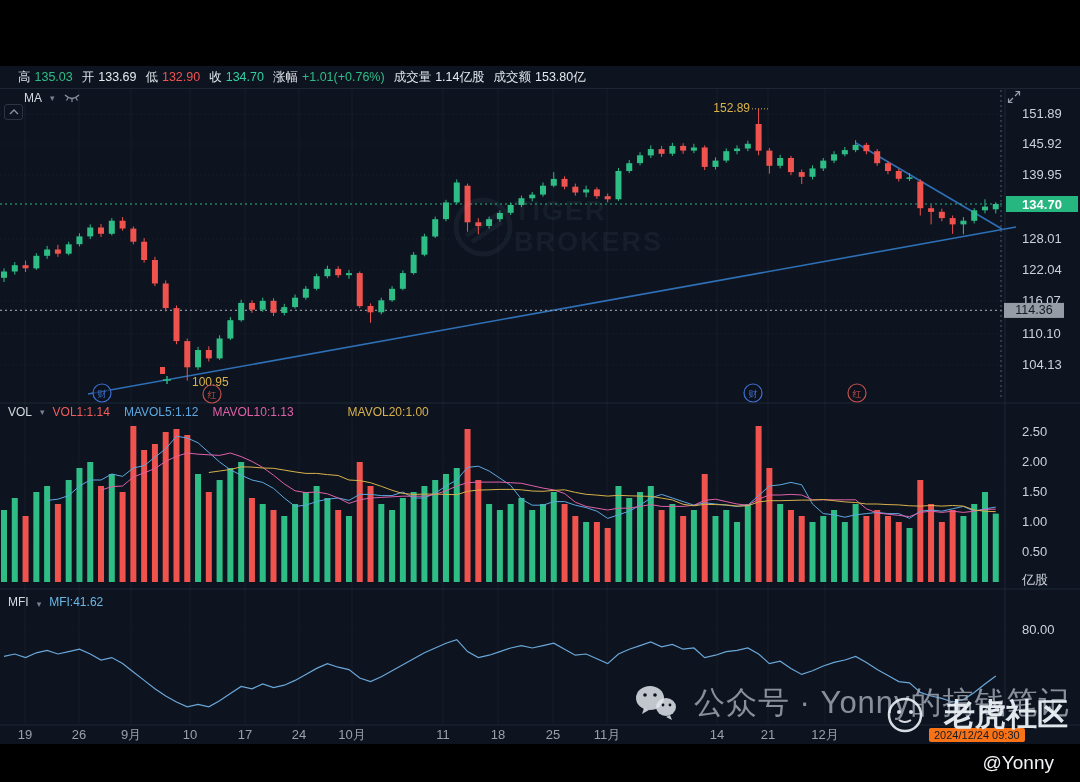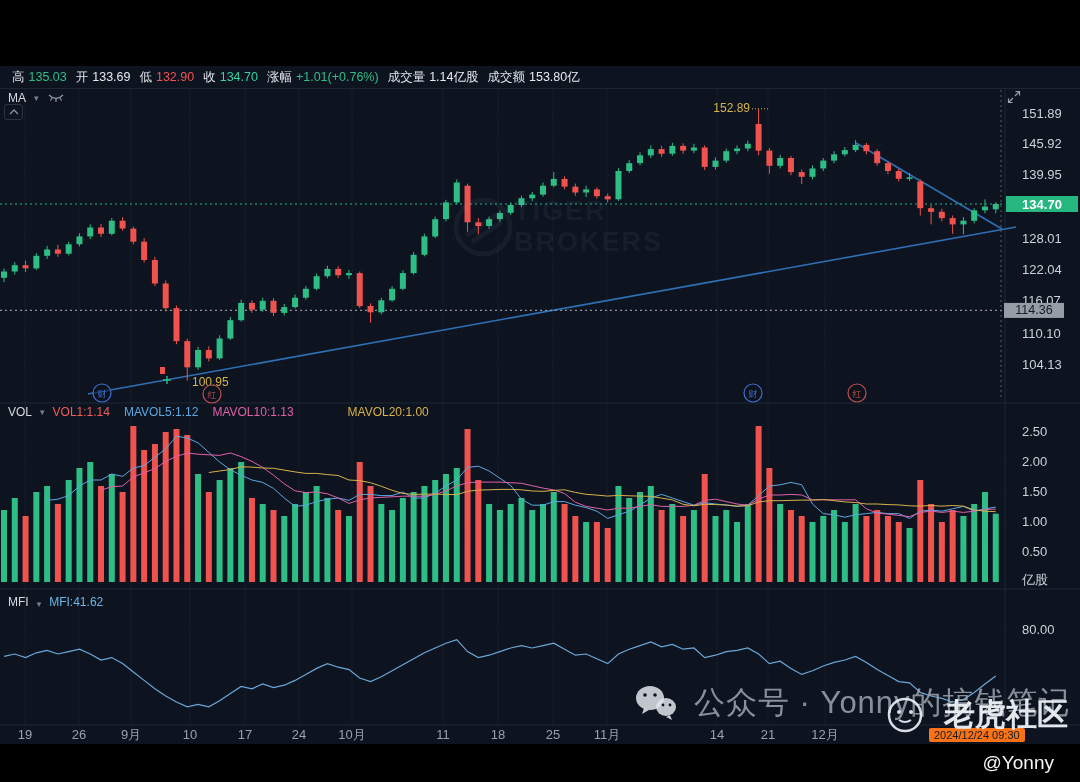--- a/index.html
+++ b/index.html
@@ -1,21 +1,21 @@
 <!DOCTYPE html>
 <html><head>
 <meta charset="utf-8">
 <style>
   html,body{margin:0;padding:0;background:#000;}
   #stage{position:relative;width:1080px;height:782px;background:#0d1420;overflow:hidden;
          font-family:"Liberation Sans",sans-serif;}
   .abs{position:absolute;}
   #topbar{left:0;top:0;width:1080px;height:66px;background:#000;}
   #botbar{left:0;top:744px;width:1080px;height:38px;background:#000;}
-  #infobar{left:12px;top:68px;height:18px;display:flex;align-items:center;gap:9px;
+  #infobar{left:18px;top:68px;height:18px;display:flex;align-items:center;gap:9px;
            font-size:12.5px;white-space:nowrap;}
   #infobar .lbl{color:#dfe3e9;margin-right:4px;}
   .hdr{display:flex;align-items:center;gap:8px;font-size:12px;color:#d6dae0;height:16px;}
   .caret{color:#78828f;font-size:9px;line-height:1;}
   .legend-item{font-size:12px;}
   #collapse-box{left:4px;top:104px;width:17px;height:14px;border:1px solid #2a3445;border-radius:3px;
                 display:flex;align-items:center;justify-content:center;}
   #wm-broker{left:452px;top:196px;display:flex;align-items:center;opacity:1;}
   #wm-broker .txt{font-size:27px;font-weight:bold;letter-spacing:2px;line-height:1.15;
                   color:rgba(180,200,230,0.055);}
@@ -595,21 +595,21 @@
       <circle cx="753" cy="393" r="9" fill="rgba(10,16,28,0.6)" stroke="#3f6fd0" stroke-width="1.2"></circle>
       <text x="753" y="396.5" text-anchor="middle" font-size="9" fill="#3f6fd0">财</text>
       <circle cx="857" cy="393" r="9" fill="rgba(10,16,28,0.6)" stroke="#c0504d" stroke-width="1.2"></circle>
       <text x="857" y="396.5" text-anchor="middle" font-size="9" fill="#c0504d">红</text>
       <rect x="1006" y="196" width="72" height="16" fill="#26b67f"></rect>
       <text x="1042" y="208.5" text-anchor="middle" font-size="13" font-weight="bold" fill="#ffffff">134.70</text>
       <rect x="1004" y="302.91887999999994" width="60" height="15" fill="#969ca6"></rect>
       <text x="1034" y="314.41887999999994" text-anchor="middle" font-size="12.5" fill="#141a24">114.36</text>
     </svg>
 
-  <div class="hdr abs" style="left:8px;top:90px;">
+  <div class="hdr abs" style="left:24px;top:90px;">
     <span>MA</span>
     <span class="caret">▾</span>
     <svg width="18" height="10">
       <path d="M2 2 Q9 9 16 2" stroke="#8a93a0" stroke-width="1.3" fill="none"></path>
       <path d="M5 5 l-1.5 2.5 M9 6 l0 3 M13 5 l1.5 2.5" stroke="#8a93a0" stroke-width="1.2" fill="none"></path>
     </svg>
   </div>
 
   <div id="collapse-box" class="abs">
     <svg width="10" height="6">

